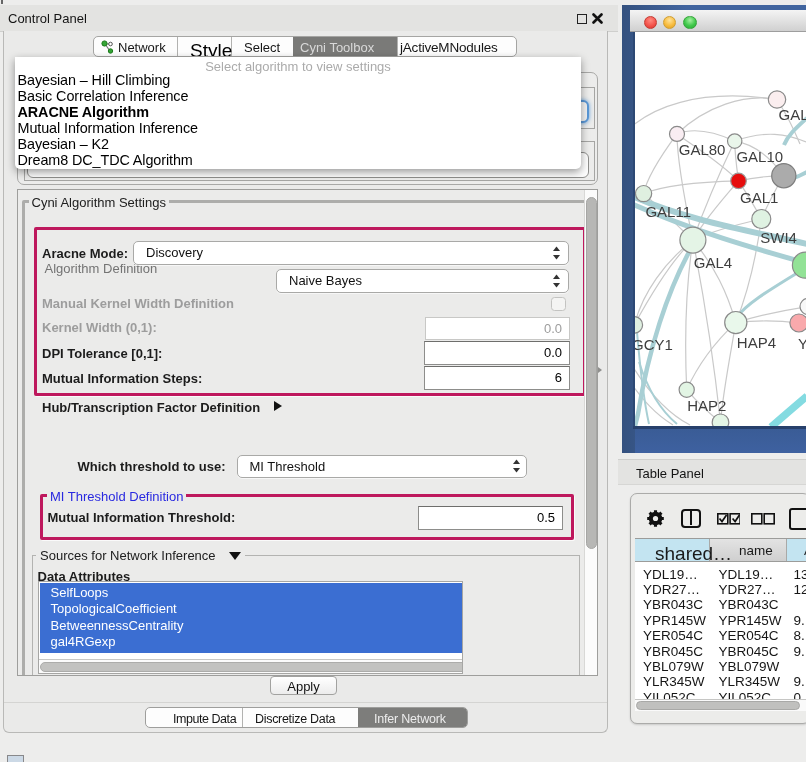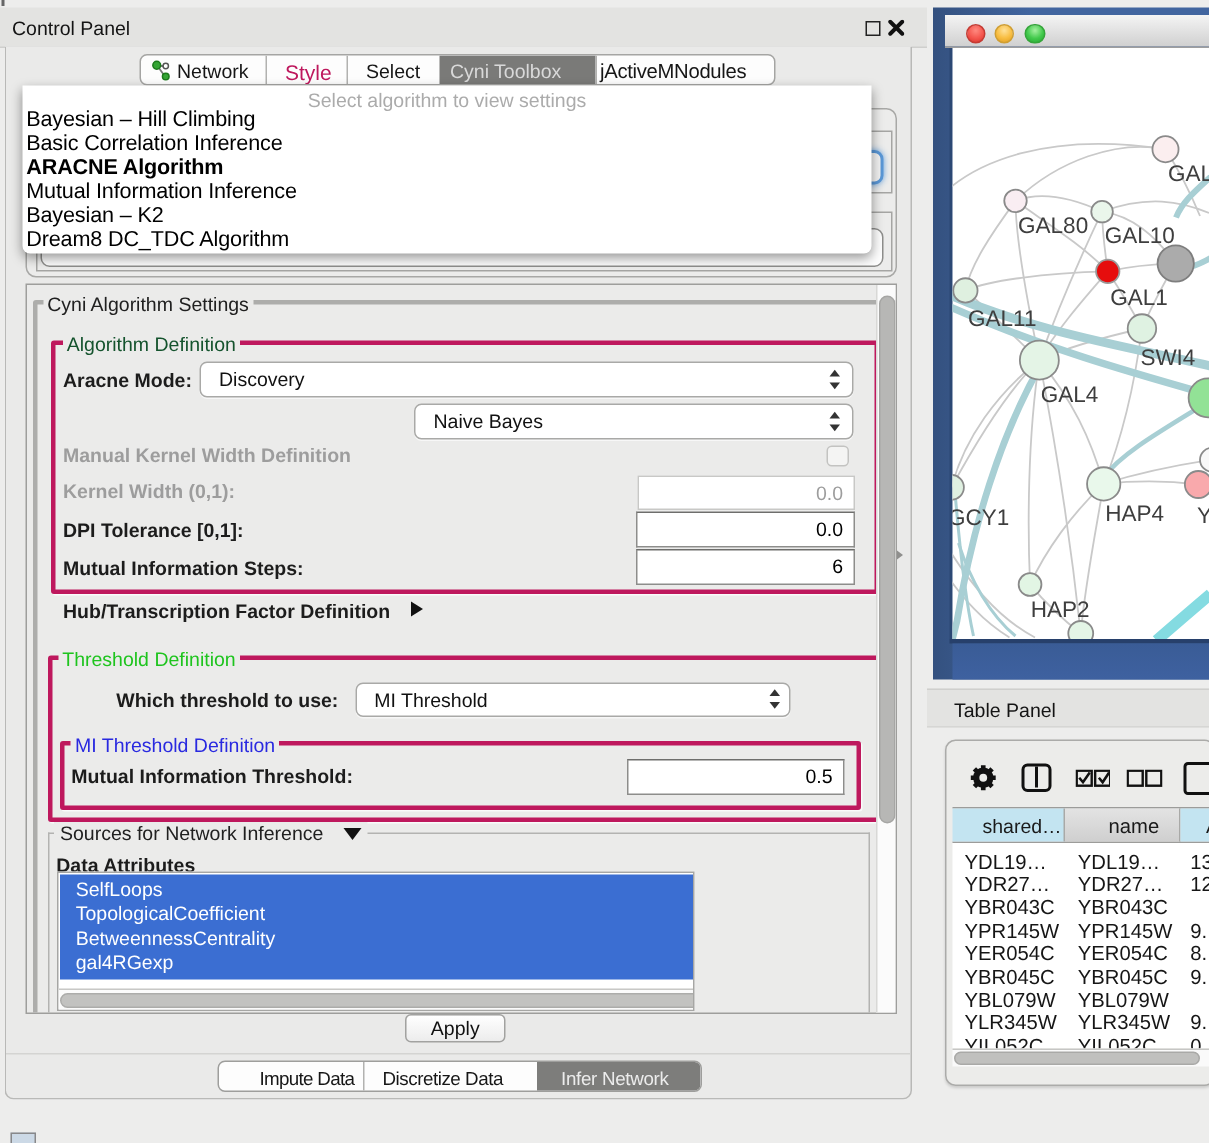--- a/index.html
+++ b/index.html
@@ -54,35 +54,35 @@
   <div class="abs" style="left:199px;top:0;width:104px;height:21px;background:#7a7a78;"></div>
   <div class="abs" style="left:303px;top:0;width:1px;height:21px;background:#b2b2b0;"></div>
   <svg class="abs" style="left:7px;top:3px;" width="13" height="14" viewBox="0 0 13 14">
     <line x1="4" y1="4" x2="9" y2="11" stroke="#777" stroke-width="1.2"></line>
     <line x1="4" y1="4" x2="9" y2="4" stroke="#777" stroke-width="1.2"></line>
     <circle cx="3.5" cy="3.5" r="2.6" fill="#35a535" stroke="#1c7a1c"></circle>
     <circle cx="9.5" cy="11" r="2.2" fill="#35a535" stroke="#1c7a1c"></circle>
     <circle cx="9.5" cy="4" r="1.8" fill="#fff" stroke="#555"></circle>
   </svg>
   <div class="abs" style="left:24px;top:3px;font-size:13px;color:#161616;">Network</div>
-  <div class="abs" style="left:96px;top:3px;font-size:14px;color:#be185d;">Style</div>
+  <div class="abs" style="left:96px;top:3px;font-size:19px;color:#000000;">Style</div>
   <div class="abs" style="left:150px;top:3px;font-size:13px;color:#161616;">Select</div>
   <div class="abs" style="left:206px;top:3px;font-size:13px;color:#d9d9d9;">Cyni Toolbox</div>
   <div class="abs" style="left:306px;top:3px;font-size:13.5px;color:#161616;letter-spacing:-0.2px;">jActiveMNodules</div>
 </div>
 
 <div class="abs" id="scrollbox" style="left:17px;top:189px;width:581px;height:487px;background:#ebebea;
      border:1px solid #9e9e9c;box-sizing:border-box;overflow:hidden;">
 
   <div class="grp" style="left:3.5px;top:10px;width:571px;height:480px;border-color:#adadab;">
     <div class="grplab" style="left:4px;color:#202020;">Cyni Algorithm Settings</div>
   </div>
 
   <div class="grp" style="left:15.5px;top:37px;width:546.5px;height:163px;">
-    <div class="grplab" style="left:5px;color:#14532d;">Algorithm Definition</div>
+    <div class="grplab" style="left:5px;color:#737373;margin-top:39px;">Algorithm Definition</div>
   </div>
   <div class="lbl b abs" style="left:24px;top:56px;">Aracne Mode:</div>
   <div class="combo" style="left:115px;top:50.5px;width:434px;height:22px;">
     <span class="ctext">Discovery</span>
     <svg class="arrows" style="left:418px;top:4px;" width="9" height="14" viewBox="0 0 9 14">
       <path d="M4.5 0.5 L8 5 L1 5 Z" fill="#333"></path>
         <path d="M4.5 13.5 L8 9 L1 9 Z" fill="#333"></path>
     </svg>
   </div>
   <div class="combo" style="left:258px;top:78.5px;width:291px;height:22px;">
@@ -102,23 +102,20 @@
   <div class="tfield" style="left:406px;top:150.5px;width:144px;height:22.5px;border-color:#8d8d8b;border-top-color:#6e6e6c;">
       <span>0.0</span>
     </div>
   <div class="lbl b abs" style="left:24px;top:181px;">Mutual Information Steps:</div>
   <div class="tfield" style="left:406px;top:175.5px;width:144px;height:22.5px;border-color:#8d8d8b;border-top-color:#6e6e6c;">
       <span>6</span>
     </div>
   <div class="lbl b abs" style="left:24px;top:210px;">Hub/Transcription Factor Definition</div>
   <div class="abs" style="left:256px;top:211px;width:0;height:0;border-left:8px solid #111;border-top:5.5px solid transparent;border-bottom:5.5px solid transparent;"></div>
 
-  <div class="grp" style="left:13.5px;top:247px;width:552px;height:105px;">
-    <div class="grplab" style="left:4px;color:#1ec41e;">Threshold Definition</div>
-  </div>
   <div class="lbl b abs" style="left:59.5px;top:268.5px;">Which threshold to use:</div>
   <div class="combo" style="left:218.5px;top:264.5px;width:288.5px;height:21px;">
     <span class="ctext">MI Threshold</span>
     <svg class="arrows" style="left:274px;top:3.5px;" width="9" height="14" viewBox="0 0 9 14">
       <path d="M4.5 0.5 L8 5 L1 5 Z" fill="#333"></path>
         <path d="M4.5 13.5 L8 9 L1 9 Z" fill="#333"></path>
     </svg>
   </div>
 
   <div class="grp" style="left:22px;top:304px;width:527.5px;height:40px;">
@@ -318,21 +315,21 @@
     <svg class="abs" style="left:120px;top:19px;" width="24" height="12" viewBox="0 0 24 12">
       <rect x="0.8" y="0.8" width="10" height="10" fill="none" stroke="#111" stroke-width="1.6"></rect>
       <rect x="13.2" y="0.8" width="10" height="10" fill="none" stroke="#111" stroke-width="1.6"></rect>
     </svg>
     <div class="abs" style="left:158px;top:13.5px;width:26px;height:22px;border:2.6px solid #111;border-radius:3px;box-sizing:border-box;background:#ececea;"></div>
 
     <div class="abs" style="left:4px;top:43.5px;width:176px;height:24.5px;border-top:1px solid #9c9c9a;border-bottom:1px solid #9c9c9a;box-sizing:border-box;">
       <div class="abs" style="left:0;top:0;width:73.5px;height:22.5px;background:#c3e4f1;border-right:1px solid #a9a9a7;"></div>
       <div class="abs" style="left:74.5px;top:0;width:76.5px;height:22.5px;background:linear-gradient(#e3e3e3,#cfcfcf);border-right:1px solid #a9a9a7;"></div>
       <div class="abs" style="left:152px;top:0;width:24px;height:22.5px;background:#c3e4f1;"></div>
-      <div class="abs" style="left:20px;top:4px;font-size:13px;color:#1a1a1a;">shared…</div>
+      <div class="abs" style="left:20px;top:4px;font-size:19px;color:#1a1a1a;">shared…</div>
       <div class="abs" style="left:104px;top:4px;font-size:13.5px;color:#1a1a1a;">name</div>
       <div class="abs" style="left:169px;top:4px;font-size:13.5px;color:#1a1a1a;">A</div>
     </div>
 
     <div class="abs" style="left:4px;top:68px;width:176px;height:137px;background:#fff;overflow:hidden;font-size:13.5px;color:#161616;">
       <div style="position:absolute;left:8px;top:4.5px;line-height:15.4px;">YDL19…<br>YDR27…<br>YBR043C<br>YPR145W<br>YER054C<br>YBR045C<br>YBL079W<br>YLR345W<br>YIL052C</div>
       <div style="position:absolute;left:83.5px;top:4.5px;line-height:15.4px;">YDL19…<br>YDR27…<br>YBR043C<br>YPR145W<br>YER054C<br>YBR045C<br>YBL079W<br>YLR345W<br>YIL052C</div>
       <div style="position:absolute;left:158.5px;top:4.5px;line-height:15.4px;">13<br>12<br>&nbsp;<br>9.<br>8.<br>9.<br>&nbsp;<br>9.<br>0.</div>
     </div>
 

